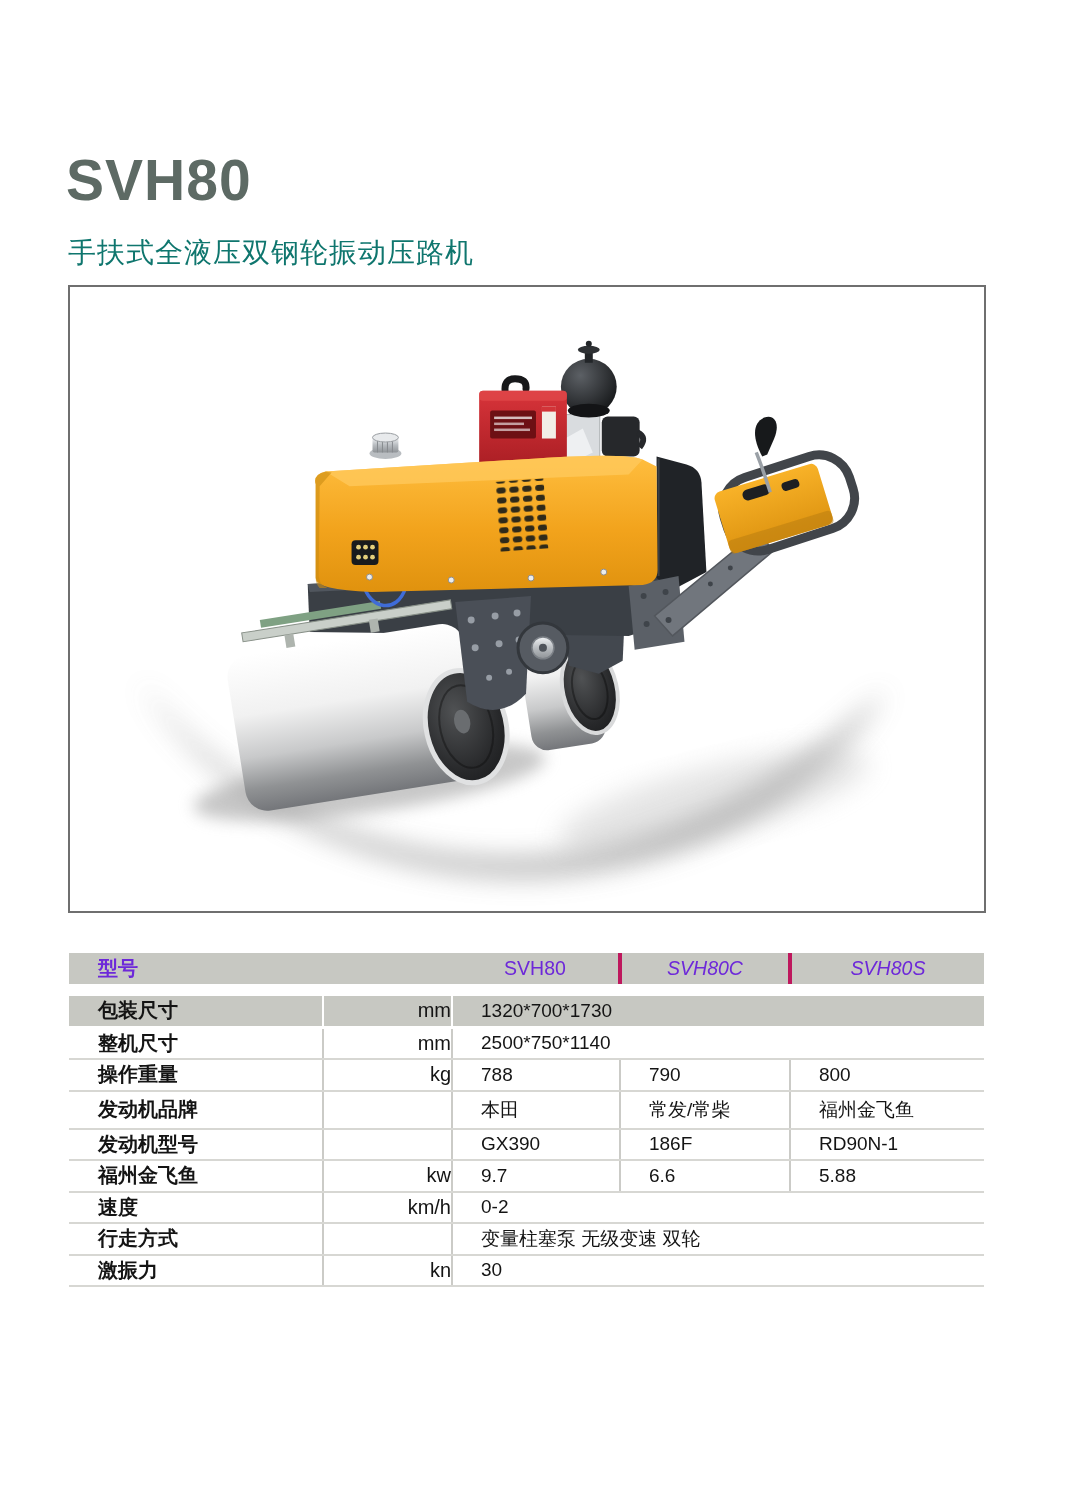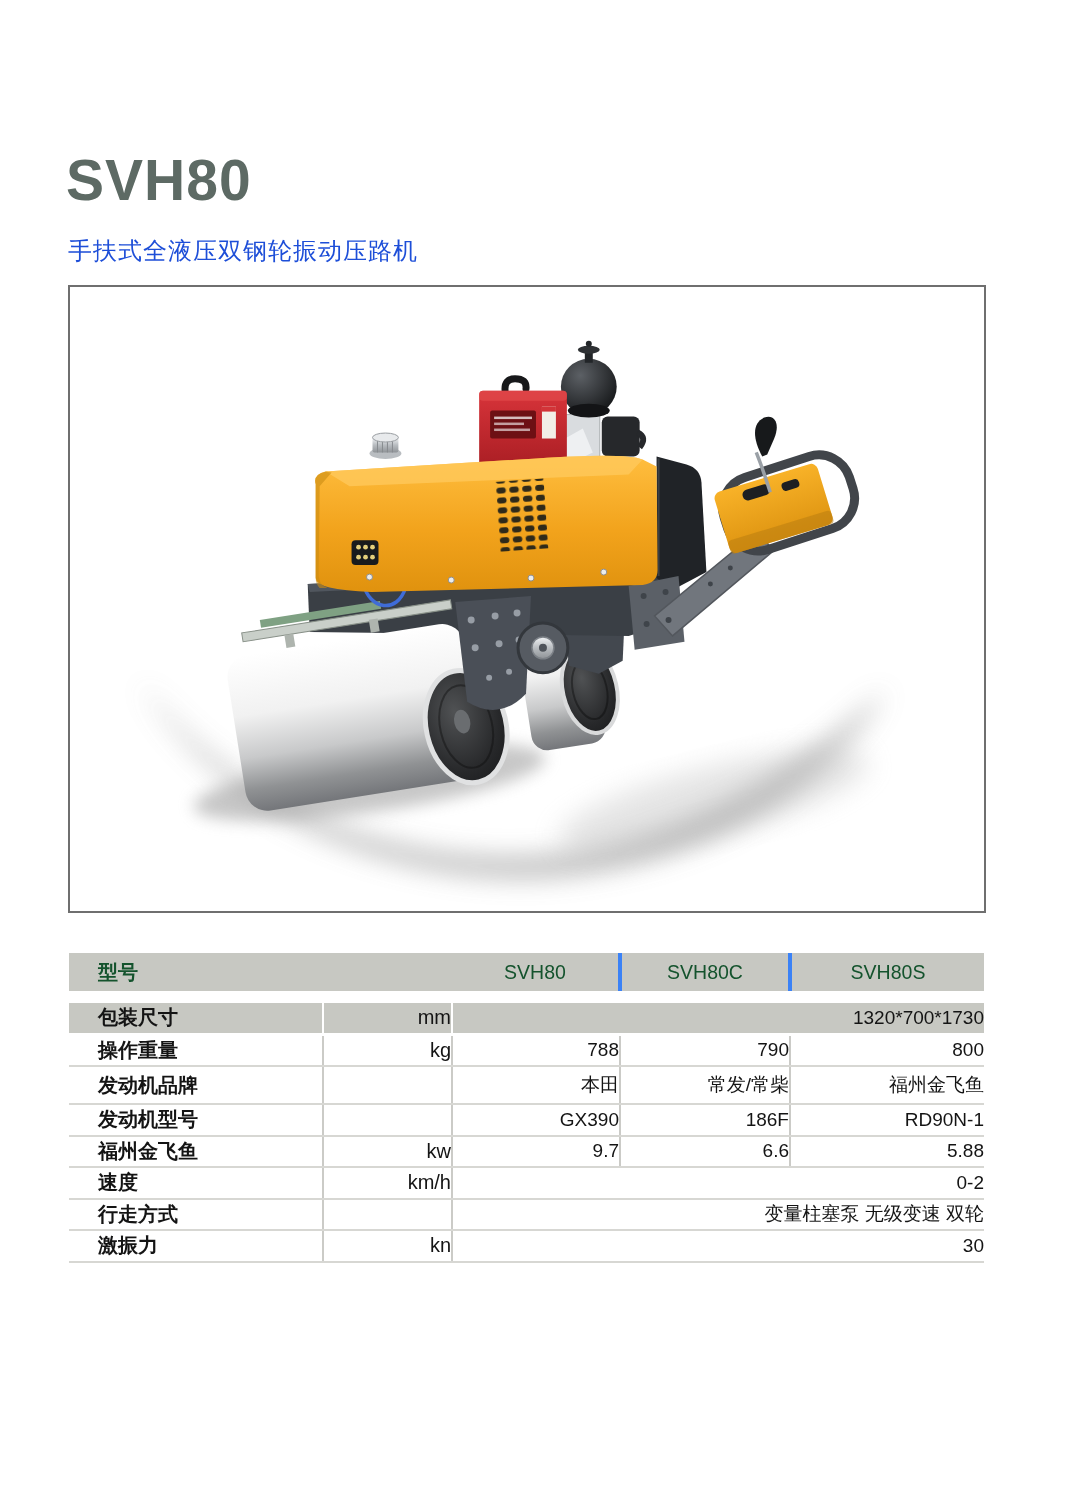--- a/index.html
+++ b/index.html
@@ -11,48 +11,48 @@
     font-family:"Liberation Sans","DejaVu Sans",sans-serif;
     color:#141414;
   }
   
   .doc-header{position:absolute;left:66px;top:152px;}
   .doc-header h1{
     margin:0;font-size:57px;line-height:1;font-weight:700;
     color:#5d6a64;letter-spacing:1px;
   }
   .doc-header .subtitle{
-    margin:29px 0 0 2px;font-size:24px;line-height:1.1;
-    color:#1d4ed8;font-weight:500;letter-spacing:1px;
+    margin:29px 0 0 2px;font-size:28px;line-height:1.1;
+    color:#0f766e;font-weight:500;letter-spacing:1px;
   }
   
   .photo-frame{
     position:absolute;left:68px;top:285px;margin:0;
     width:918px;height:628px;box-sizing:border-box;
     border:2px solid #6f6f6f;background:#fff;
   }
   .photo-frame svg{display:block;width:100%;height:100%;}
   
   .spec-wrap{position:absolute;left:69px;top:953px;width:915px;}
   table.spec-table{border-collapse:collapse;table-layout:fixed;width:915px;}
   .spec-table th,.spec-table td{padding:0;vertical-align:middle;overflow:hidden;white-space:nowrap;}
   .spec-table thead th{
-    background:#c7c8c2;height:38px;font-size:20px;color:#14532d;
+    background:#c7c8c2;height:31px;font-size:20px;color:#6d28d9;
   }
   .spec-table th.col-label{text-align:left;padding-left:29px;font-weight:700;}
   .spec-table th.model{font-weight:400;font-size:19.5px;text-align:center;}
-  .spec-table th.model + th.model{border-left:4px solid #3b82f6;}
+  .spec-table th.model + th.model{border-left:4px solid #be185d;font-style:italic;}
   .spec-table tr.spacer td{height:9px;border:none;background:#ffffff;}
   .spec-table tbody td{
     height:29.5px;border-bottom:2px solid #d7d7d3;font-size:19px;
   }
   .spec-table tbody tr.tall td{height:36px;margin-top:11px;}
   .spec-table td.lbl{text-align:left;padding-left:29px;font-size:20px;font-weight:700;}
   .spec-table td.unit{text-align:right;font-size:20px;font-weight:400;}
-  .spec-table td.val{text-align:right;font-weight:500;padding-left:28px;}
+  .spec-table td.val{text-align:left;font-weight:500;padding-left:28px;}
   .spec-table td.unit,.spec-table td.val{border-left:2px solid #cbcbc7;}
   .spec-table tr.shaded td{
     background:#c7c8c2;border-left-color:#ffffff;
     border-top:3px solid #ffffff;border-bottom:3px solid #ffffff;margin-top:32px;
   }
 </style>
 </head>
 <body>
 
 <div class="page">
@@ -282,20 +282,25 @@
         <tr class="spacer">
             <td colspan="5"></td>
           </tr>
 
         <tr class="shaded">
           <td class="lbl">包装尺寸</td>
           <td class="unit">mm</td>
           <td class="val" colspan="3">1320*700*1730</td>
         </tr>
 
+        <tr>
+          <td class="lbl">整机尺寸</td>
+          <td class="unit">mm</td>
+          <td class="val" colspan="3">2500*750*1140</td>
+        </tr>
 
         <tr>
           <td class="lbl">操作重量</td>
           <td class="unit">kg</td>
           <td class="val">788</td>
           <td class="val">790</td>
           <td class="val">800</td>
         </tr>
 
 

